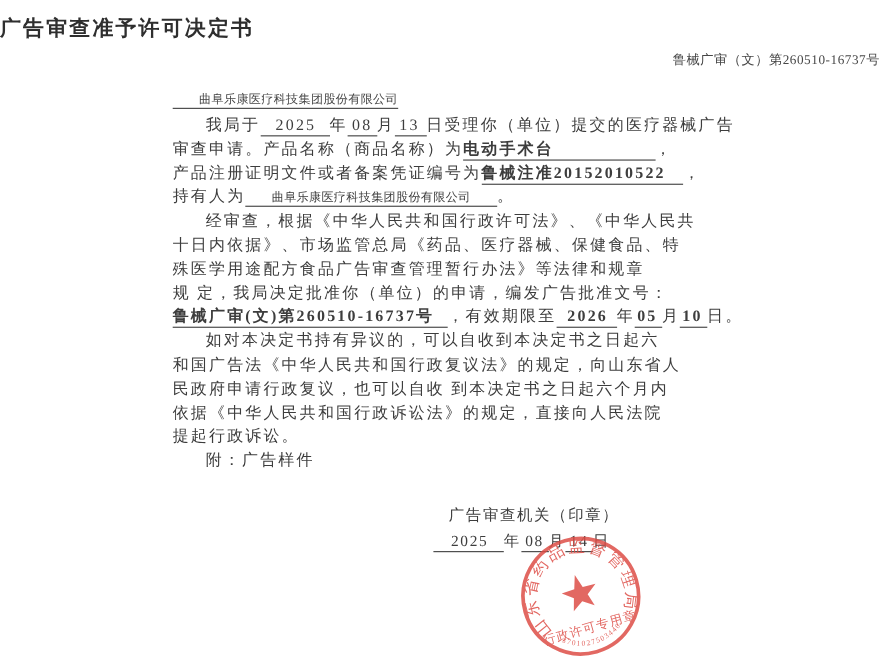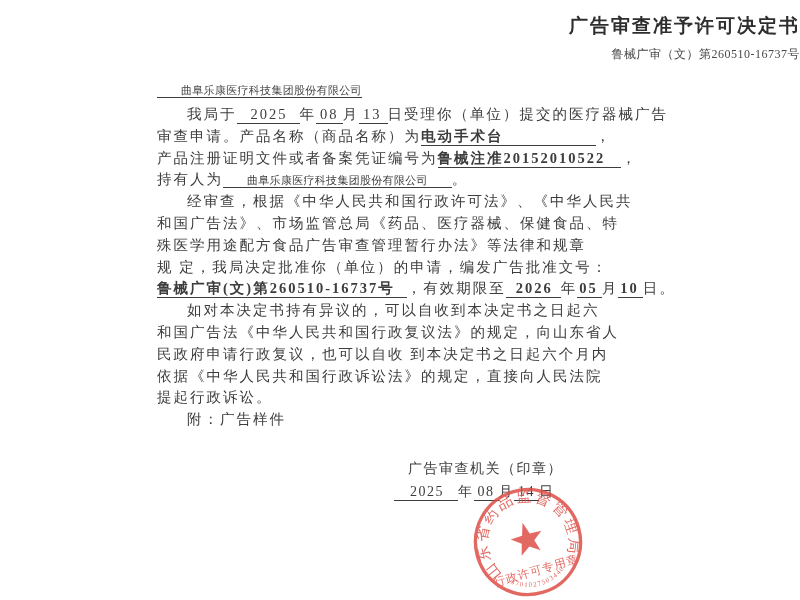--- a/index.html
+++ b/index.html
@@ -2,21 +2,21 @@
 <html><head>
 <meta charset="utf-8">
 <style>
   html,body { margin:0; padding:0; background:#fff; }
   .page {
     position:relative; width:800px; height:600px; background:#ffffff;
     font-family:"Liberation Serif","DejaVu Serif",serif;
     color:#3d3d3d; overflow:hidden;
   }
   .title {
-    position:absolute; top:13px; left:0; right:0; text-align:right;
+    position:absolute; top:13px; left:0; right:0; text-align:left;
     font-size:19px; font-weight:bold; letter-spacing:2px; color:#2e2e2e;
   }
   .docnum {
     position:absolute; top:46px; left:52px; right:0; text-align:right;
     font-size:12px; color:#474747; letter-spacing:0.5px;
   }
   .addressee {
     position:absolute; left:157px; top:83px; font-size:11px;
     letter-spacing:0.5px; color:#454545;
   }
@@ -53,21 +53,21 @@
   <div class="docnum">鲁械广审（文）第260510-16737号</div>
 
   <div class="addressee"><span class="u small">曲阜乐康医疗科技集团股份有限公司</span></div>
 
   <div class="body">
     <p class="indent"><span>我局于</span><span class="u" style="padding-right: 12px; padding-left: 14px;">2025</span><span>年</span><span class="u" style="padding-right: 4px; padding-left: 4px;">08</span><span>月</span><span class="u" style="padding-right: 6px; padding-left: 4px;">13</span><span>日受理你（单位）提交的医疗器械广告</span></p>
     <p><span>审查申请。产品名称（商品名称）为</span><span class="u b" style="padding-right: 92px; font-family: Liberation Serif, serif;">电动手术台</span><span>，</span></p>
     <p><span>产品注册证明文件或者备案凭证编号为</span><span class="u b" style="padding-right: 16px;">鲁械注准20152010522</span><span>，</span></p>
     <p><span>持有人为</span><span class="u small" style="padding-right: 24px;">曲阜乐康医疗科技集团股份有限公司</span><span>。</span></p>
     <p class="indent"><span>经审查，根据《中华人民共和国行政许可法》、《中华人民共</span></p>
-    <p><span>和国广告法》、市场监管总局《药品、医疗器械、保健食品、特</span></p>
+    <p><span>十日内依据》、市场监管总局《药品、医疗器械、保健食品、特</span></p>
     <p><span>殊医学用途配方食品广告审查管理暂行办法》等法律和规章</span></p>
     <p><span>规 定，我局决定批准你（单位）的申请，编发广告批准文号：</span></p>
     <p><span class="u b" style="padding-right: 12px;">鲁械广审(文)第260510-16737号</span><span>，有效期限至</span><span class="u b" style="padding-right: 8px; padding-left: 10px;">2026</span><span>年</span><span class="u b" style="padding-right: 4px; padding-left: 2px;">05</span><span>月</span><span class="u b" style="padding-right: 4px; padding-left: 2px;">10</span><span>日。</span></p>
     <p class="indent"><span>如对本决定书持有异议的，可以自收到本决定书之日起六</span></p>
     <p><span>和国广告法《中华人民共和国行政复议法》的规定，向山东省人</span></p>
     <p><span>民政府申请行政复议，也可以自收 到本决定书之日起六个月内</span></p>
     <p><span>依据《中华人民共和国行政诉讼法》的规定，直接向人民法院</span></p>
     <p><span>提起行政诉讼。</span></p>
     <p class="indent"><span>附：广告样件</span></p>
   </div>

